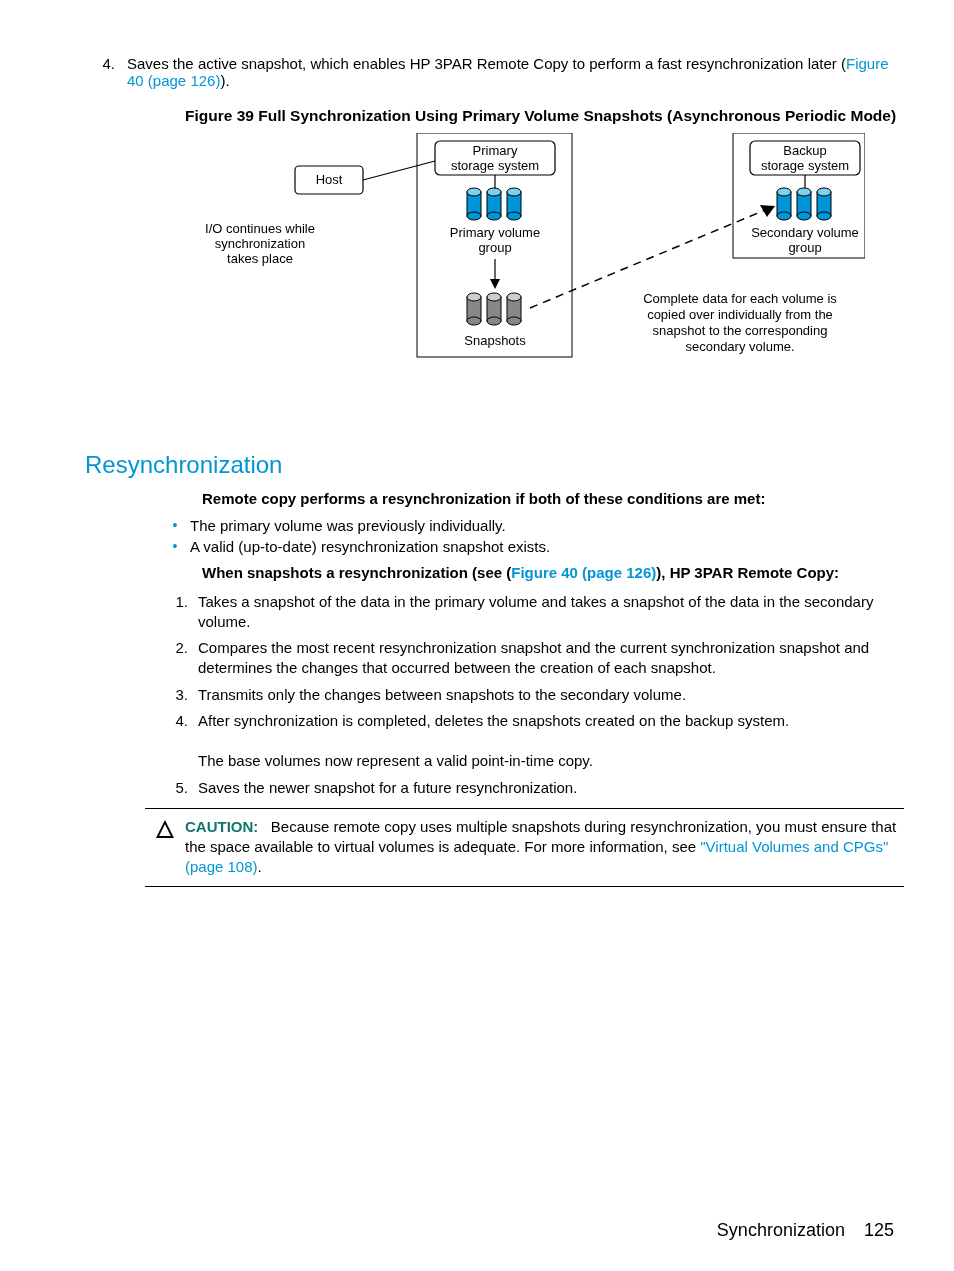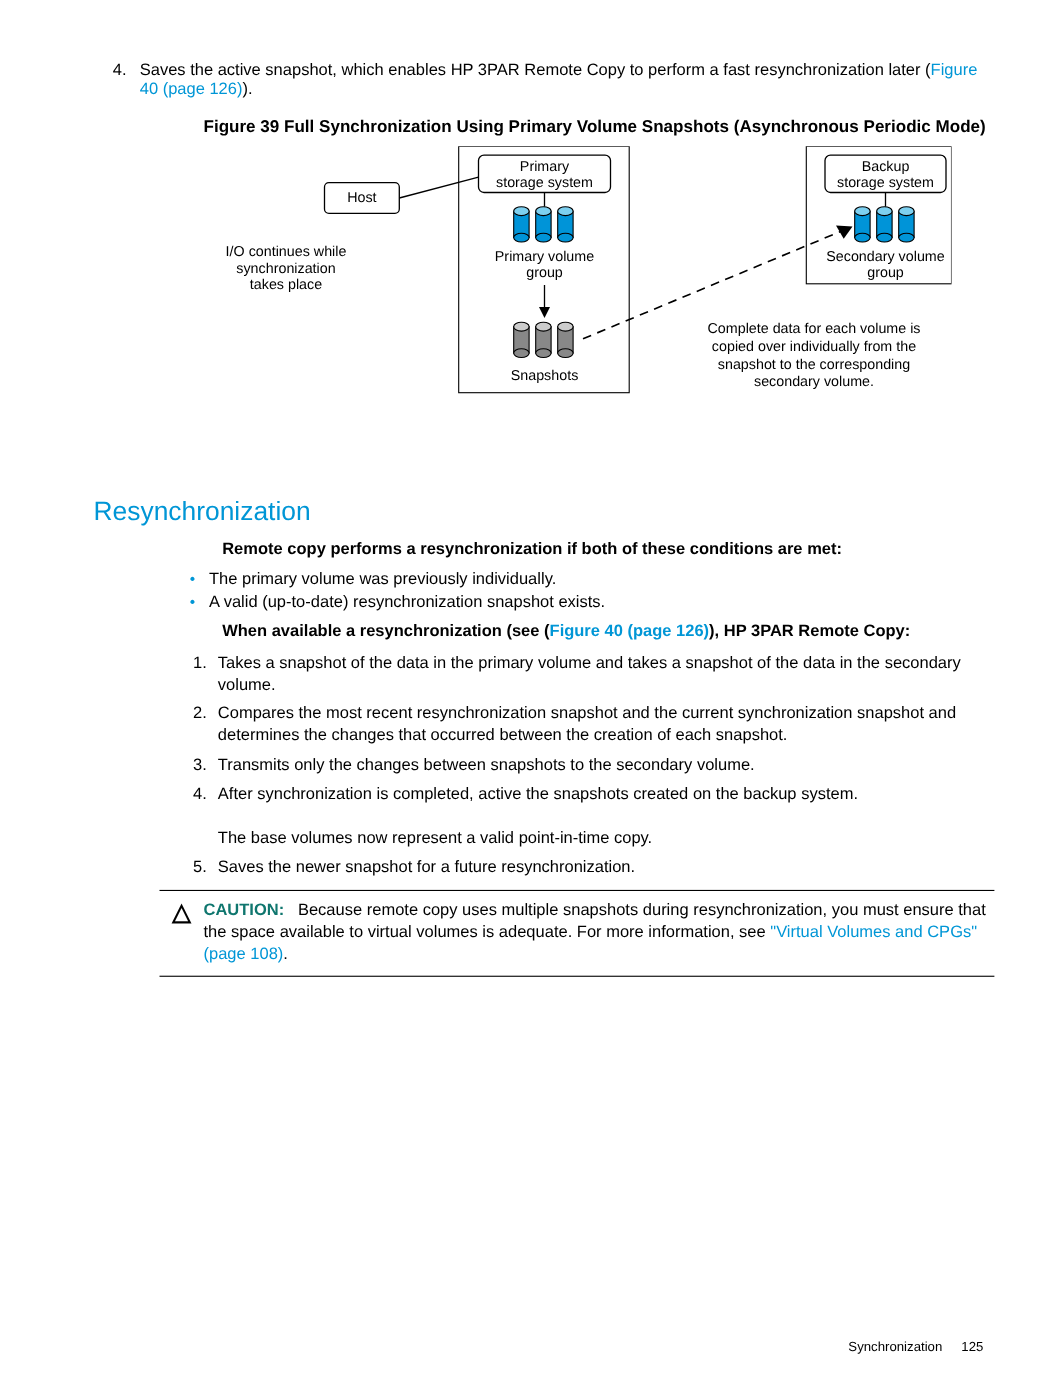--- a/index.html
+++ b/index.html
@@ -130,23 +130,23 @@
   .caution-text {
     flex: 1;
     line-height: 1.35;
   }
   .caution-label {
     color: #0f766e;
     font-weight: bold;
   }
   .footer {
     position: absolute;
-    bottom: 40px;
+    bottom: 30px;
     right: 60px;
-    font-size: 12px;
+    font-size: 18px;
   }
   .footer .pg { margin-left: 14px; }
 </style>
 </head>
 <body>
 
 <div class="page">
 
   <ul class="ol-top">
     <li>
@@ -267,40 +267,40 @@
         <span class="bdot">•</span>
         <span>The primary volume was previously individually.</span>
       </li>
     <li>
         <span class="bdot">•</span>
         <span>A valid (up-to-date) resynchronization snapshot exists.</span>
       </li>
   </ul>
 
   <p class="body-p">
-    <span>When available a resynchronization (see (</span><span class="link">Figure 40 (page 126)</span><span>), HP 3PAR Remote Copy:</span>
+    <span>When snapshots a resynchronization (see (</span><span class="link">Figure 40 (page 126)</span><span>), HP 3PAR Remote Copy:</span>
   </p>
 
   <ol class="ol2">
     <li>
         <span class="num2">1.</span>
         <span>Takes a snapshot of the data in the primary volume and takes a snapshot of the data in the secondary volume.</span>
       </li>
     <li>
         <span class="num2">2.</span>
         <span>Compares the most recent resynchronization snapshot and the current synchronization snapshot and determines the changes that occurred between the creation of each snapshot.</span>
       </li>
     <li>
         <span class="num2">3.</span>
         <span>Transmits only the changes between snapshots to the secondary volume.</span>
       </li>
     <li>
         <span class="num2">4.</span>
         <span>
-          <span>After synchronization is completed, active the snapshots created on the backup system.</span><br><br>
+          <span>After synchronization is completed, deletes the snapshots created on the backup system.</span><br><br>
           <span>The base volumes now represent a valid point-in-time copy.</span>
         </span>
     </li>
     <li>
         <span class="num2">5.</span>
         <span>Saves the newer snapshot for a future resynchronization.</span>
       </li>
   </ol>
 
   <div class="caution-block">

